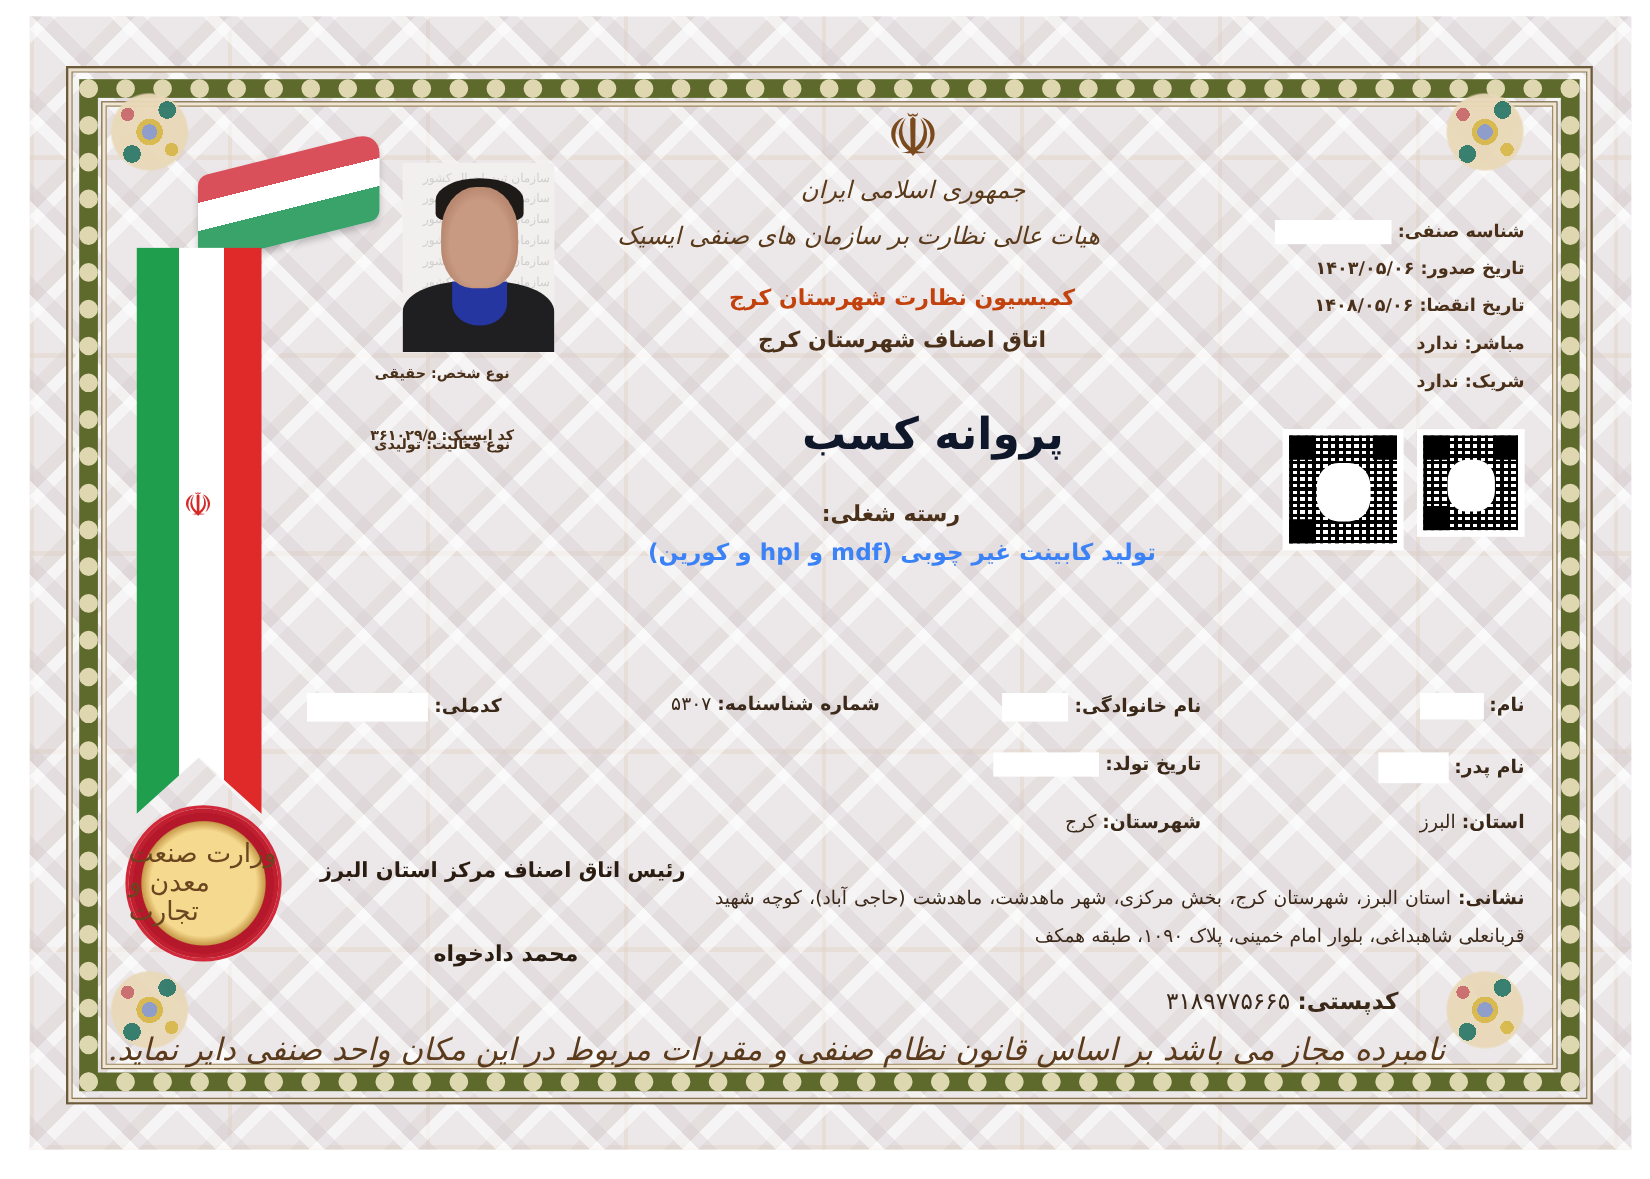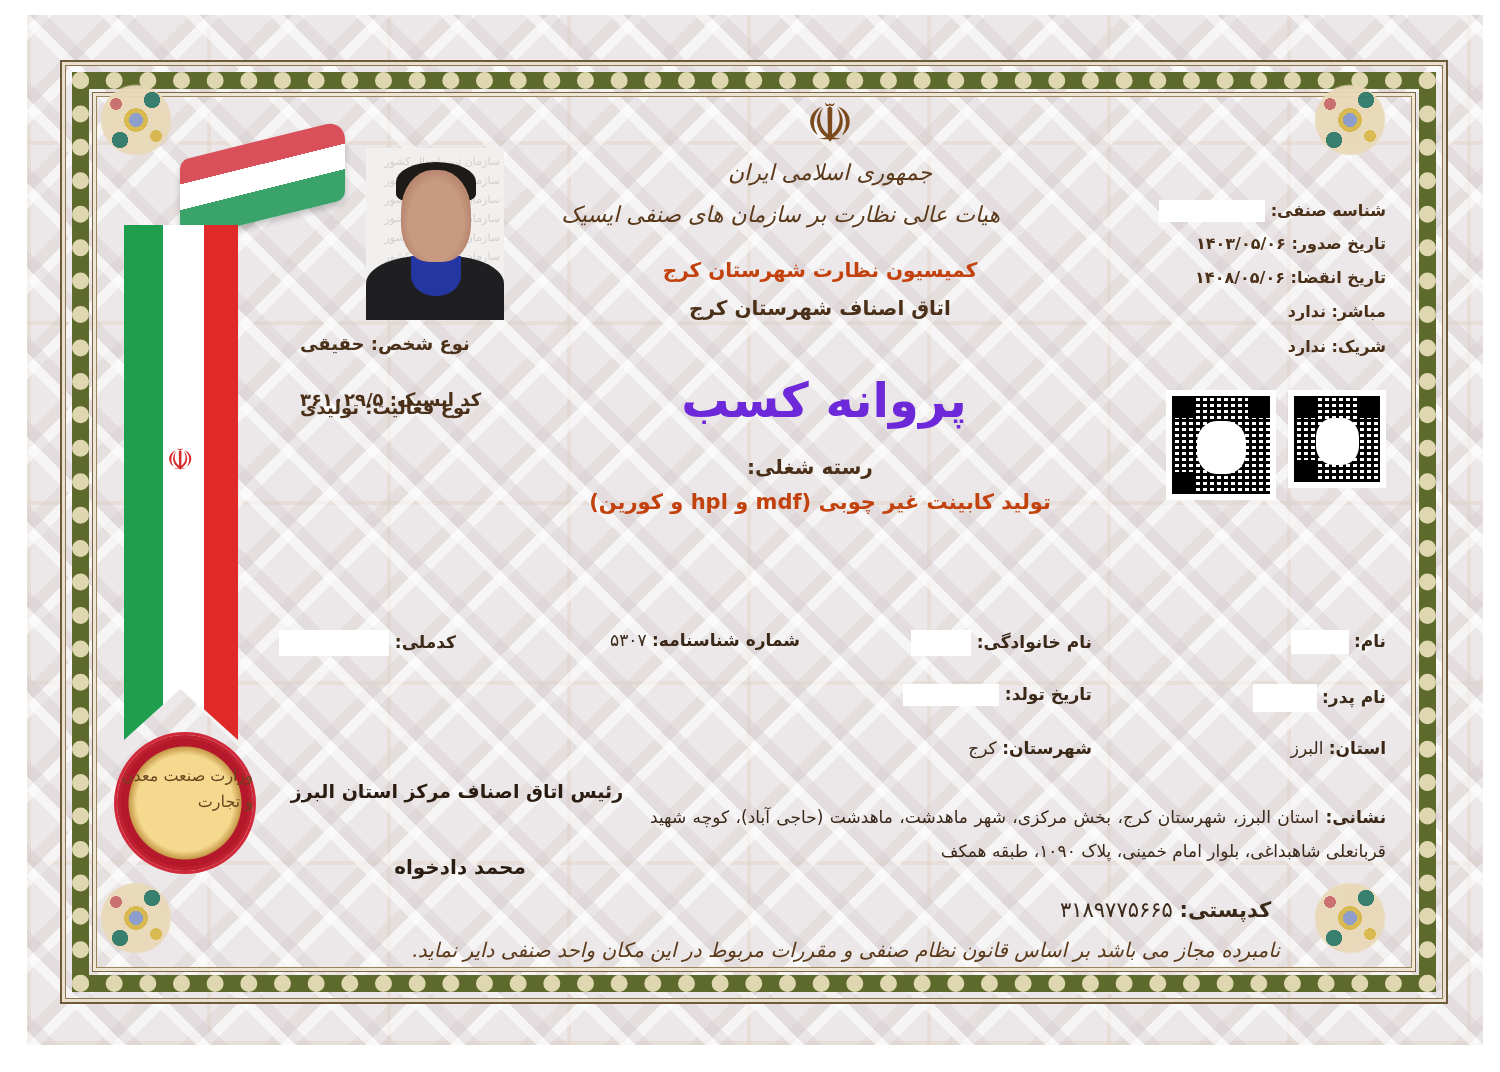--- a/index.html
+++ b/index.html
@@ -72,43 +72,43 @@
     position: absolute; left: 164px; top: 440px; width: 32px; height: 40px;
     color: #d42a2a; font-size: 30px; line-height: 40px; text-align: center;
   }
 
   .seal {
     position: absolute; left: 117px; top: 735px; width: 136px; height: 136px; border-radius: 50%;
     background: radial-gradient(circle, #f5d98e 0 48px, #c79a4a 56px, #b5182b 57px 64px, #c01f30 64px);
     box-shadow: 0 0 0 3px #d1283a;
   }
   .seal-text {
-    position: absolute; left: 0; top: 28px; width: 136px; text-align: right;
-    font-family: "DejaVu Serif", serif; font-size: 16px; line-height: 26px; color: #6b4520;
+    position: absolute; left: 0; top: 28px; width: 136px; text-align: left;
+    font-family: "DejaVu Serif", serif; font-size: 24px; line-height: 26px; color: #6b4520;
     direction: rtl;
   }
 
   
   .emblem {
     position: absolute; left: 790px; top: 92px; width: 80px; height: 64px; text-align: center;
     font-size: 54px; line-height: 64px; color: #7a4a1d;
   }
 
   .txt { position: absolute; direction: rtl; white-space: nowrap; }
   .script { font-family: "DejaVu Serif", serif; font-style: italic; color: #5a3a1a; }
   .center { text-align: center; }
 
   .hdr-1 { left: 660px; top: 160px; width: 340px; font-size: 22px; }
   .hdr-2 { left: 660px; top: 202px; width: 340px; font-size: 22px; }
   .hdr-3 { left: 640px; top: 258px; width: 360px; font-size: 20px; font-weight: bold; color: #c2410c; }
   .hdr-4 { left: 640px; top: 296px; width: 360px; font-size: 20px; font-weight: bold; color: #4a3018; text-align: center; }
 
-  .title { left: 604px; top: 372px; width: 440px; font-size: 48px; font-weight: bold; color: #6d28d9; }
+  .title { left: 628px; top: 372px; width: 440px; font-size: 40px; font-weight: bold; color: #0f172a; }
   .cat-label { left: 620px; top: 455px; width: 380px; font-size: 20px; font-weight: bold; color: #4a3018; }
-  .cat-value { left: 560px; top: 490px; width: 520px; font-size: 21px; font-weight: bold; color: #c2410c; }
+  .cat-value { left: 560px; top: 490px; width: 520px; font-size: 21px; font-weight: bold; color: #3b82f6; }
 
   .photo {
     position: absolute; left: 366px; top: 148px; width: 138px; height: 172px;
     background: #f2f0ee; overflow: hidden;
   }
   .photo-face {
     position: absolute; left: 35px; top: 22px; width: 70px; height: 92px; border-radius: 45% 45% 40% 40%;
     background: radial-gradient(ellipse at 50% 55%, #c89a82 0 55%, #b98870 70%);
   }
   .photo-hair {
@@ -121,21 +121,21 @@
   }
   .photo-collar {
     position: absolute; left: 45px; top: 108px; width: 50px; height: 40px; border-radius: 0 0 50% 50%;
     background: #2536a0;
   }
   .photo-watermark {
     position: absolute; left: 0; top: 4px; width: 138px; font-size: 11px; line-height: 19px;
     color: rgba(150,150,150,0.35); direction: rtl; text-align: right; padding-right: 4px; white-space: pre;
   }
 
-  .left-info { left: 300px; width: 204px; font-size: 18px; font-weight: bold; color: #4a3018; text-align: left; }
+  .left-info { left: 300px; width: 204px; font-size: 13px; font-weight: bold; color: #4a3018; text-align: center; }
   .li-1 { top: 333px; } .li-2 { top: 361px; margin-top: 36px; } .li-3 { top: 389px; }
 
   .right-info { left: 1140px; width: 246px; font-size: 16px; font-weight: bold; color: #4a3018; text-align: right; }
   .ri-1 { top: 200px; } .ri-2 { top: 234px; } .ri-3 { top: 268px; } .ri-4 { top: 302px; } .ri-5 { top: 337px; }
   .redact { display: inline-block; background: #ffffff; vertical-align: middle; }
 
   .qr {
     position: absolute; background: #fff; padding: 6px;
   }
   .qr-inner {
@@ -162,21 +162,21 @@
   .f-family { left: 900px; top: 630px; width: 192px; }
   .f-certno { left: 560px; top: 630px; width: 240px; }
   .f-national { left: 270px; top: 630px; width: 186px; }
   .f-father { left: 1240px; top: 684px; width: 146px; }
   .f-birth { left: 890px; top: 684px; width: 202px; }
   .f-province { left: 1240px; top: 738px; width: 146px; }
   .f-county { left: 900px; top: 738px; width: 192px; }
 
   .address { left: 650px; top: 800px; width: 736px; font-size: 17px; line-height: 34px; white-space: normal; text-align: justify; color: #3a2818; }
   .postal { left: 1060px; top: 898px; width: 218px; font-size: 21px; text-align: left; }
-  .footer-note { left: 580px; top: 938px; width: 700px; font-size: 20px; text-align: right; }
+  .footer-note { left: 614px; top: 938px; width: 700px; font-size: 28px; text-align: right; }
 
   .sign-title { left: 290px; top: 780px; width: 334px; font-size: 19px; font-weight: bold; color: #2a1c10; text-align: center; }
   .sign-name { left: 370px; top: 855px; width: 180px; font-size: 20px; font-weight: bold; color: #2a1c10; text-align: center; }
 </style>
 </head>
 <body>
 
 <div class="paper"></div>
 <div class="frame"></div>
 <div class="frame-band"></div>

